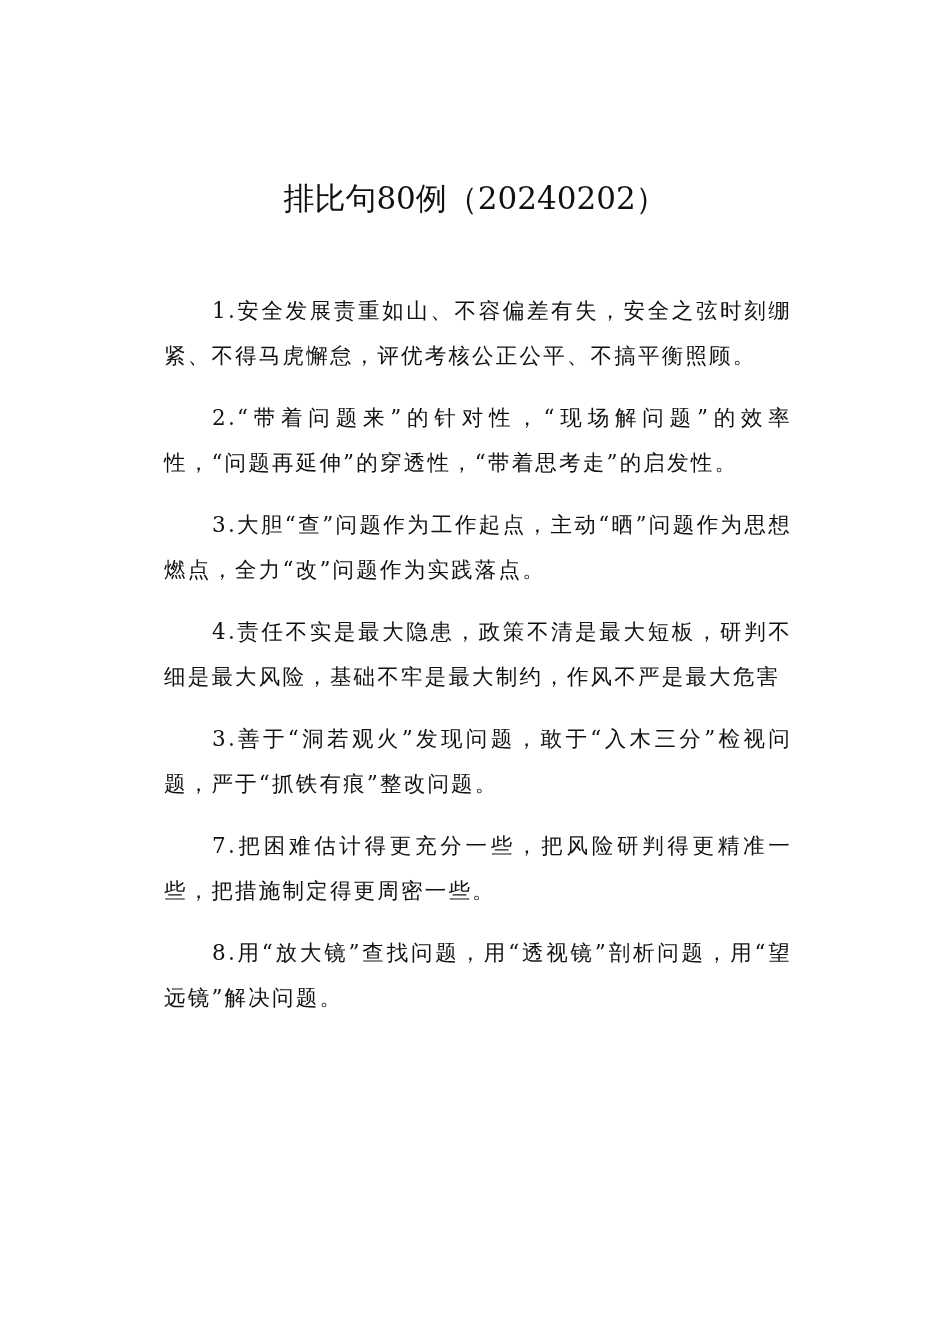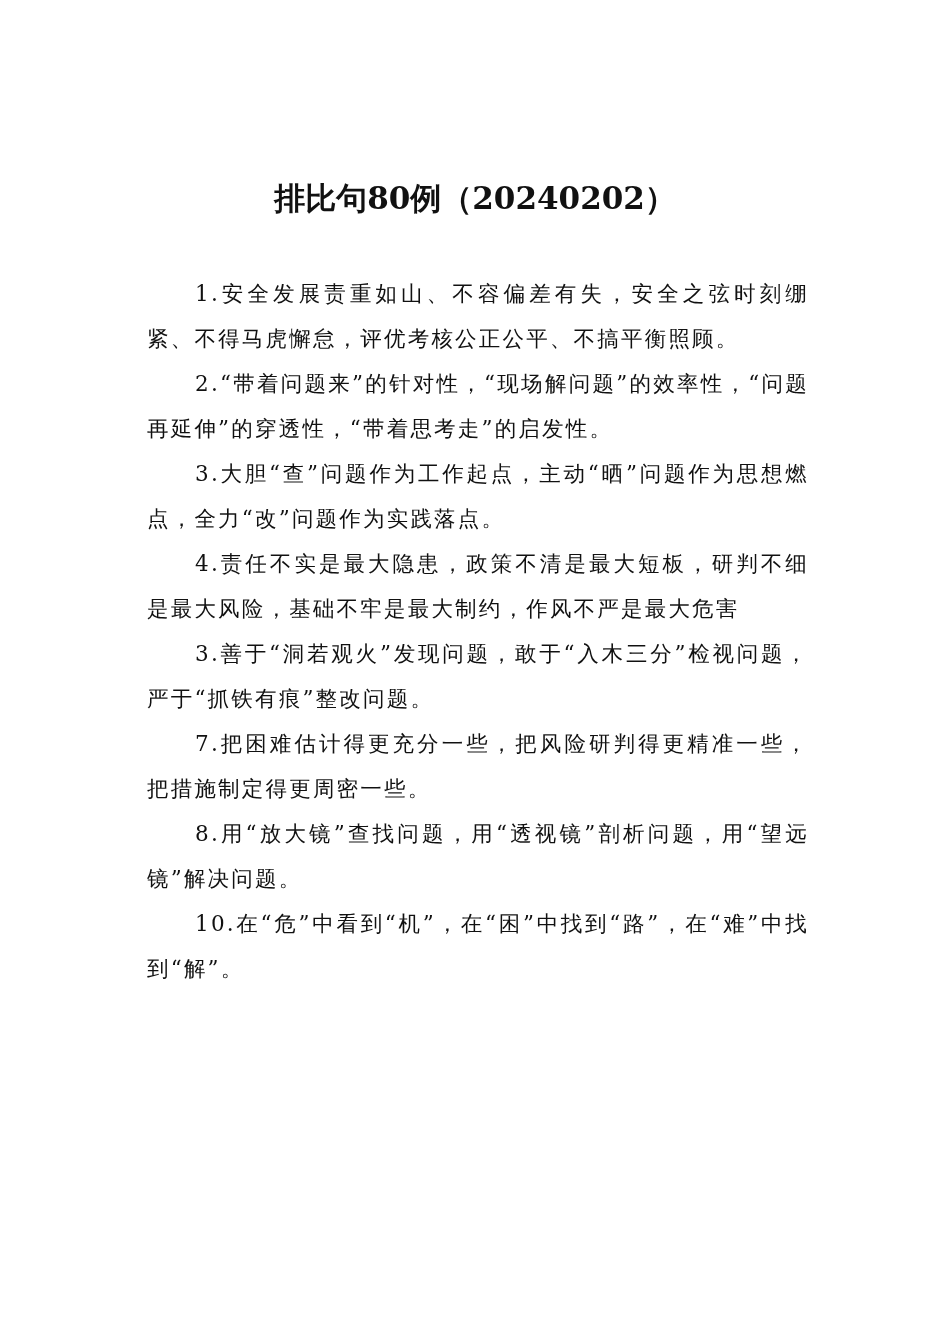--- a/index.html
+++ b/index.html
@@ -4,39 +4,38 @@
   <style>
     html, body { margin: 0; padding: 0; background: #ffffff; }
     body { width: 950px; height: 1344px; position: relative; overflow: hidden; }
     .page {
       position: absolute; left: 0; top: 0; width: 950px; height: 1344px;
       background: #ffffff; color: #111111;
       font-family: "DejaVu Serif", "Liberation Serif", serif;
     }
     .title {
       position: absolute; top: 176px; left: 0; width: 950px;
-      text-align: center; font-size: 31px; font-weight: bold; line-height: 44px;
+      text-align: center; font-size: 31px; font-weight: normal; line-height: 44px;
       letter-spacing: 0px;
     }
     .body {
       position: absolute; left: 147px; top: 271px; width: 662px;
     }
     .para {
-      margin: 0; font-size: 21.5px; line-height: 45px;
+      margin: 17px; font-size: 21.5px; line-height: 45px;
       text-indent: 48px; letter-spacing: 2.2px; text-align: justify;
     }
   </style>
 </head>
 <body>
 
 <div class="page">
   <div class="title">排比句80例（20240202）</div>
   <div class="body">
     <p class="para">1.安全发展责重如山、不容偏差有失，安全之弦时刻绷紧、不得马虎懈怠，评优考核公正公平、不搞平衡照顾。</p>
     <p class="para">2.“带着问题来”的针对性，“现场解问题”的效率性，“问题再延伸”的穿透性，“带着思考走”的启发性。</p>
     <p class="para">3.大胆“查”问题作为工作起点，主动“晒”问题作为思想燃点，全力“改”问题作为实践落点。</p>
     <p class="para">4.责任不实是最大隐患，政策不清是最大短板，研判不细是最大风险，基础不牢是最大制约，作风不严是最大危害</p>
     <p class="para">3.善于“洞若观火”发现问题，敢于“入木三分”检视问题，严于“抓铁有痕”整改问题。</p>
     <p class="para">7.把困难估计得更充分一些，把风险研判得更精准一些，把措施制定得更周密一些。</p>
     <p class="para">8.用“放大镜”查找问题，用“透视镜”剖析问题，用“望远镜”解决问题。</p>
-    <p class="para">10.在“危”中看到“机”，在“困”中找到“路”，在“难”中找到“解”。</p>
   </div>
 </div>
 
 </body></html>

